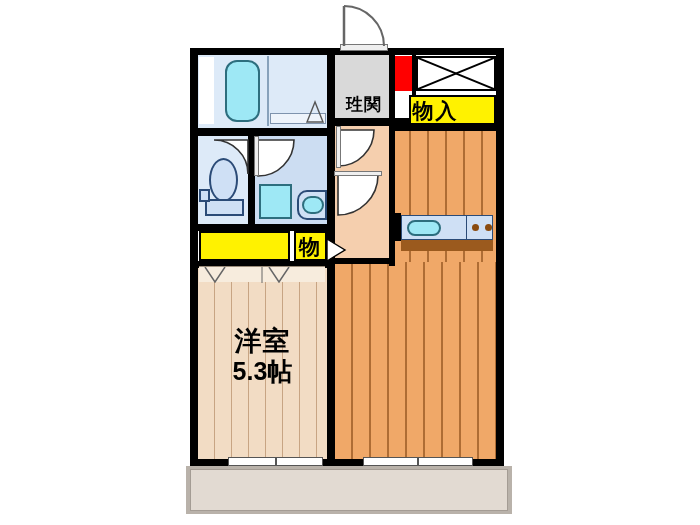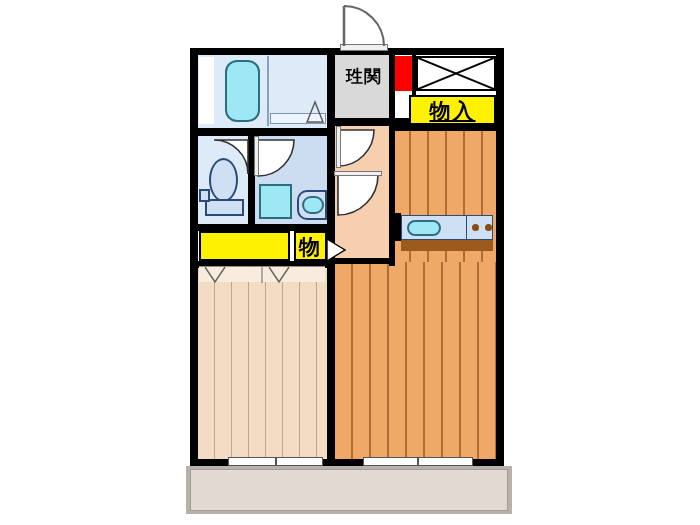--- a/index.html
+++ b/index.html
@@ -31,21 +31,21 @@
       rgba(120,60,10,0.0) 0px, rgba(120,60,10,0.0) 16px,
       rgba(120,60,10,0.35) 16px, rgba(120,60,10,0.35) 17px);
   }
   
   .lbl{display:flex;align-items:center;justify-content:center;
        line-height:1.0;color:#000;text-align:center;white-space:nowrap;}
   .lbl-room{flex-direction:column;font-weight:bold;}
   .lbl-room .l1{font-size:27px;letter-spacing:1px;}
   .lbl-room .l2{font-size:25px;margin-top:4px;}
   .lbl-yellow{font-size:21px;font-weight:bold;letter-spacing:2px;}
-  .lbl-genkan{font-size:17px;font-weight:bold;letter-spacing:1px;}
+  .lbl-genkan{font-size:17px;font-weight:bold;letter-spacing:1px;margin-top:28px;}
   .lbl-balcony{font-size:15px;letter-spacing:3px;color:#222;}
   
   .tub{background:#9ee8f5;border:2px solid #2d6e7e;border-radius:12px;}
   .toilet-bowl{background:#cfe0f5;border:2px solid #2b4b77;border-radius:50%;}
   .toilet-tank{background:#cfe0f5;border:2px solid #2b4b77;}
   .toilet-lever{background:#cfe0f5;border:2px solid #2b4b77;}
   .washer{background:#9ee8f5;border:2px solid #2d6e7e;}
   .basin{background:#9ee8f5;border:2px solid #2d6e7e;border-radius:10px;}
   .basin-box{background:#cfe0f5;border:2px solid #2b4b77;
              border-top-left-radius:10px;border-bottom-left-radius:10px;}
@@ -79,20 +79,24 @@
 
   <div class="abs wall" style="left:190px;top:459px;width:314px;height:7px;"></div>
 
   <div class="abs fill-ldk planks-ldk" style="left:393px;top:131px;width:103px;height:328px;"></div>
   <div class="abs fill-ldk planks-ldk" style="left:335px;top:262px;width:161px;height:197px;"></div>
 
   <div class="abs lbl lbl-room" style="left:345px;top:296px;width:150px;height:75px;">
   </div>
 
   <div class="abs fill-yoshitsu planks-yo" style="left:198px;top:268px;width:129px;height:191px;"></div>
+  <div class="abs lbl lbl-room" style="left:198px;top:318px;width:129px;height:75px;">
+    <span class="l1">洋室</span>
+    <span class="l2">5.3帖</span>
+  </div>
 
   <div class="abs fill-hall" style="left:335px;top:126px;width:58px;height:136px;"></div>
 
   <div class="abs fill-hall" style="left:335px;top:118px;width:58px;height:10px;"></div>
 
   <div class="abs fill-genkan" style="left:335px;top:55px;width:58px;height:63px;"></div>
   <div class="abs lbl lbl-genkan" style="left:335px;top:62px;width:58px;height:28px;">珄関</div>
 
   <div class="abs fill-red" style="left:393px;top:56px;width:19px;height:35px;"></div>
 
@@ -146,21 +150,21 @@
 
   <div class="abs wall" style="left:412px;top:52px;width:4px;height:43px;"></div>
 
   <div class="abs wall" style="left:389px;top:126px;width:115px;height:5px;"></div>
 
   <div class="abs wall" style="left:389px;top:126px;width:6px;height:140px;"></div>
 
   <div class="abs wall" style="left:327px;top:258px;width:68px;height:6px;"></div>
 
   <div class="abs fill-yellow" style="left:409px;top:95px;width:87px;height:30px;border:2px solid #000;"></div>
-  <div class="abs lbl lbl-yellow" style="left:409px;top:95px;width:87px;height:30px;text-decoration:underline;">物入</div>
+  <div class="abs lbl lbl-yellow" style="left:392px;top:95px;width:87px;height:30px;">物入</div>
 
   <div class="abs fill-yellow" style="left:199px;top:231px;width:91px;height:30px;border:2px solid #000;"></div>
 
   <div class="abs fill-yellow" style="left:294px;top:231px;width:33px;height:30px;border:2px solid #000;"></div>
   <div class="abs lbl lbl-yellow" style="left:294px;top:231px;width:33px;height:30px;">物</div>
 
   <div class="abs counter" style="left:401px;top:215px;width:92px;height:25px;"></div>
   <div class="abs sink" style="left:407px;top:220px;width:34px;height:16px;"></div>
   <div class="abs" style="left:466px;top:215px;width:1px;height:25px;background:#2b4b77;"></div>
   <div class="abs burner" style="left:472px;top:224px;width:7px;height:7px;"></div>

